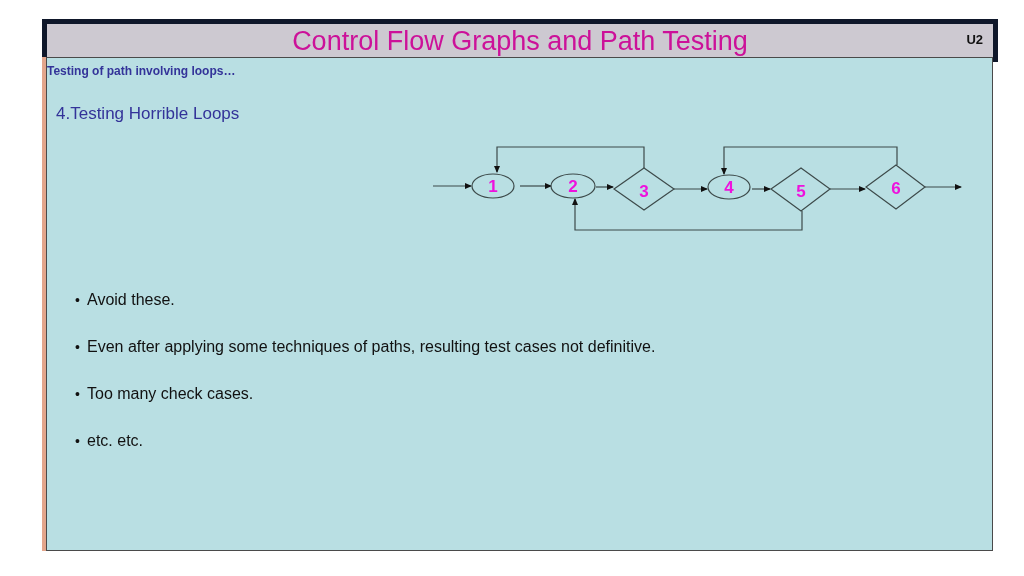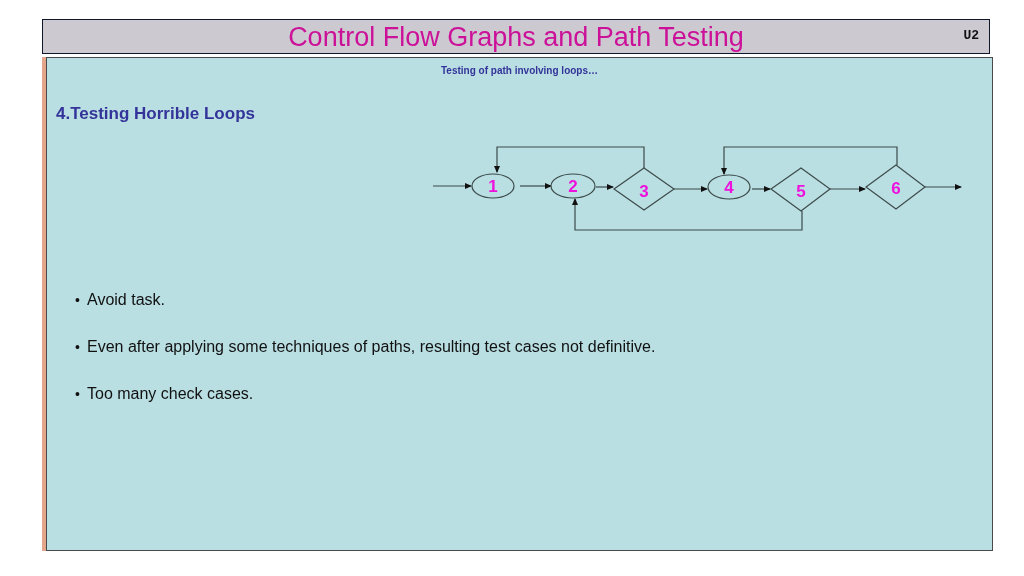--- a/index.html
+++ b/index.html
@@ -16,42 +16,41 @@
       width: 1024px;
       height: 576px;
     }
     .header {
       position: absolute;
       left: 42px;
       top: 19px;
       width: 946px;
       height: 33px;
       background: #cdc9d1;
-      border: 1px solid #0f172a;
+      border: 5px solid #0f172a;
     }
     .header-title {
       position: absolute;
       left: 0;
       right: 0;
       top: 1px;
       text-align: center;
       color: #cc1199;
       font-size: 27px;
       line-height: 32px;
       font-family: "Liberation Sans", sans-serif;
     }
     .header-badge {
       position: absolute;
       right: 10px;
       top: 8px;
       font-size: 13px;
       font-weight: bold;
       color: #111111;
       line-height: 16px;
-      font-family: Liberation Mono, monospace;
     }
     .left-strip {
       position: absolute;
       left: 42px;
       top: 57px;
       width: 4px;
       height: 494px;
       background: #e3a68c;
     }
     .content {
@@ -61,32 +60,32 @@
       width: 945px;
       height: 492px;
       background: #b9dfe3;
       border: 1px solid #4a4a4a;
     }
     .subtitle {
       position: absolute;
       left: 0;
       right: 0;
       top: 6px;
-      text-align: center;
-      font-size: 10px;
+      text-align: left;
+      font-size: 12px;
       font-weight: bold;
       color: #333399;
       line-height: 14px;
     }
     .section-heading {
       position: absolute;
       left: 9px;
       top: 46px;
       font-size: 17px;
-      font-weight: bold;
+      font-weight: normal;
       color: #333399;
       line-height: 20px;
     }
     .diagram {
       position: absolute;
       left: 0;
       top: 0;
     }
     .bullets {
       position: absolute;
@@ -125,23 +124,24 @@
     <div class="header-badge">U2</div>
   </div>
 
   <div class="left-strip"></div>
 
   <div class="content">
     <div class="subtitle">Testing of path involving loops…</div>
     <div class="section-heading">4.Testing Horrible Loops</div>
 
     <ul class="bullets">
-      <li class="bullet"><span class="bullet-dot">•</span><span>Avoid task.</span></li>
+      <li class="bullet"><span class="bullet-dot">•</span><span>Avoid these.</span></li>
       <li class="bullet"><span class="bullet-dot">•</span><span>Even after applying some techniques of paths, resulting test cases not definitive.</span></li>
       <li class="bullet"><span class="bullet-dot">•</span><span>Too many check cases.</span></li>
+      <li class="bullet"><span class="bullet-dot">•</span><span>etc. etc.</span></li>
     </ul>
   </div>
 
   <svg class="diagram" width="1024" height="576" viewBox="0 0 1024 576">
     <defs>
       <marker id="arrow" markerWidth="7" markerHeight="6" refX="6" refY="3" orient="auto" markerUnits="userSpaceOnUse">
         <path d="M0,0 L7,3 L0,6 Z" fill="#111111"></path>
       </marker>
     </defs>
     <g stroke="#3d4a4a" stroke-width="1.2" fill="none">

